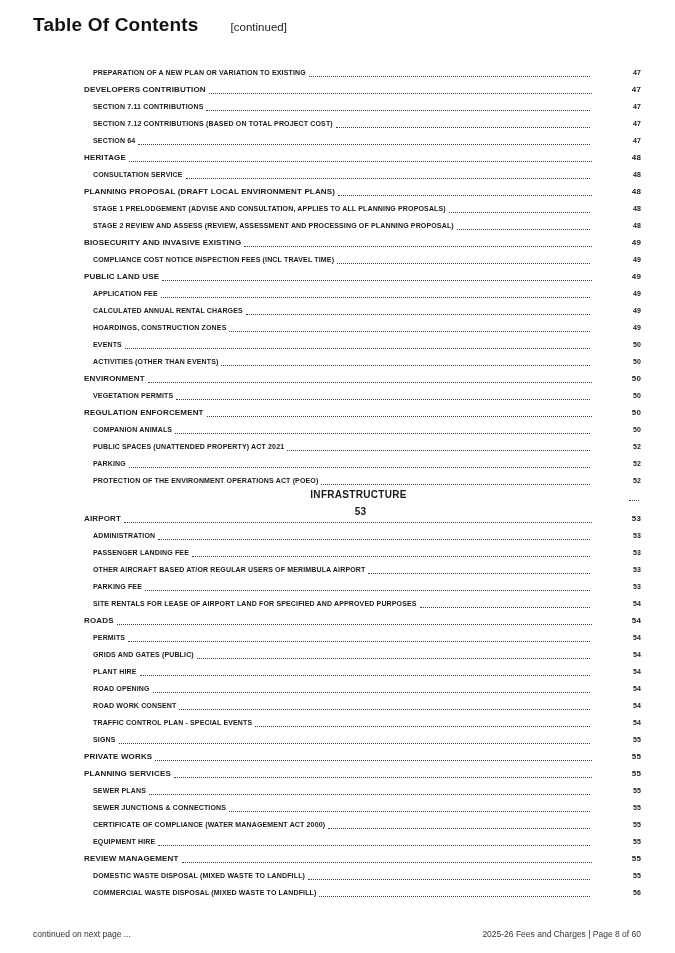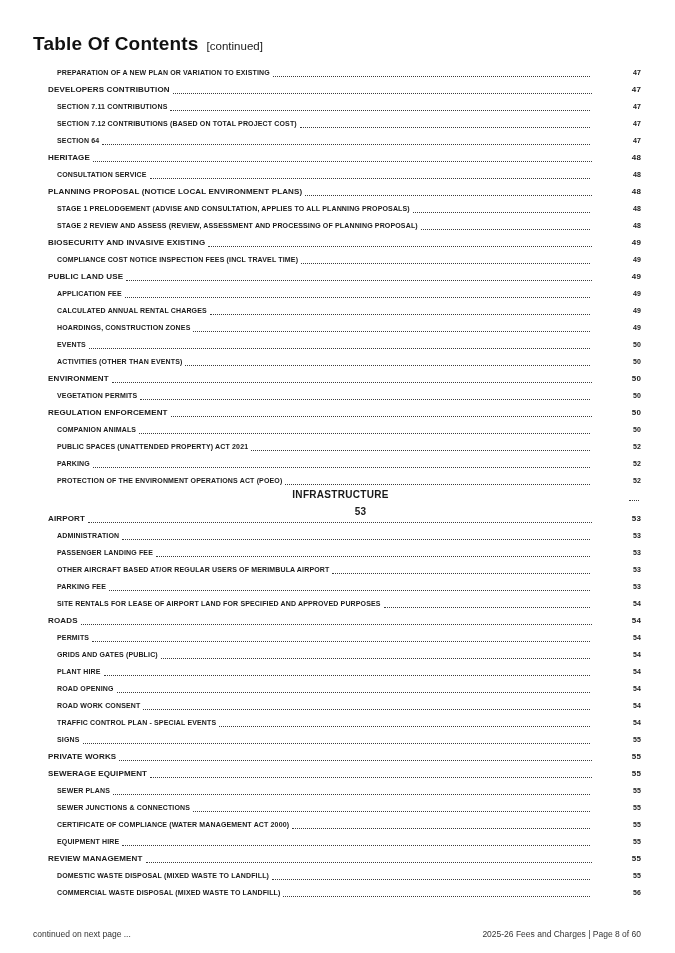--- a/index.html
+++ b/index.html
@@ -12,24 +12,25 @@
     width: 675px;
     height: 953px;
     background: #ffffff;
     font-family: "Liberation Sans", sans-serif;
     color: #1a1a1a;
     overflow: hidden;
   }
   .title-row {
     position: absolute;
     left: 33px;
-    top: 33px;
+    top: 14px;
     display: flex;
     align-items: baseline;
     white-space: nowrap;
+    gap: 24px;
   }
   .title {
     font-size: 19px;
     font-weight: bold;
     letter-spacing: 0.2px;
     color: #111;
   }
   .title-suffix {
     font-size: 11.5px;
     font-weight: normal;
@@ -44,21 +45,21 @@
   }
   .toc-row {
     display: flex;
     align-items: center;
     font-weight: bold;
     white-space: nowrap;
   }
   .toc-row.lvl2 { height: 17px; padding-left: 57px; font-size: 7px;  letter-spacing: 0.15px; }
   .toc-row.lvl1 { height: 17px; padding-left: 48px; font-size: 8px;  letter-spacing: 0.15px; }
   .toc-row.lvl0 { height: 21px; padding-left: 40px; font-size: 10px; letter-spacing: 0.3px; flex-direction: column; }
-  .toc-label { flex: 0 0 auto; }
+  .toc-label { flex: 0 0 auto; margin-left: 36px; }
   .dots {
     flex: 1 1 auto;
     border-bottom: 1px dotted #3c3c3c;
     align-self: flex-end;
     margin-left: 3px;
     margin-bottom: 4px;
     min-width: 10px;
   }
   .toc-row.lvl2 .dots { margin-right: 3px; }
   .toc-row.lvl1 .dots { margin-right: 0px; }
@@ -116,21 +117,21 @@
         <span class="toc-label">HERITAGE</span>
         <span class="dots"></span>
         <span class="toc-page">48</span>
       </div>
       <div class="toc-row lvl2">
         <span class="toc-label">CONSULTATION SERVICE</span>
         <span class="dots"></span>
         <span class="toc-page">48</span>
       </div>
       <div class="toc-row lvl1">
-        <span class="toc-label">PLANNING PROPOSAL (NOTICE LOCAL ENVIRONMENT PLANS)</span>
+        <span class="toc-label">PLANNING PROPOSAL (DRAFT LOCAL ENVIRONMENT PLANS)</span>
         <span class="dots"></span>
         <span class="toc-page">48</span>
       </div>
       <div class="toc-row lvl2">
         <span class="toc-label">STAGE 1 PRELODGEMENT (ADVISE AND CONSULTATION, APPLIES TO ALL PLANNING PROPOSALS)</span>
         <span class="dots"></span>
         <span class="toc-page">48</span>
       </div>
       <div class="toc-row lvl2">
         <span class="toc-label">STAGE 2 REVIEW AND ASSESS (REVIEW, ASSESSMENT AND PROCESSING OF PLANNING PROPOSAL)</span>
@@ -286,21 +287,21 @@
         <span class="toc-label">SIGNS</span>
         <span class="dots"></span>
         <span class="toc-page">55</span>
       </div>
       <div class="toc-row lvl1">
         <span class="toc-label">PRIVATE WORKS</span>
         <span class="dots"></span>
         <span class="toc-page">55</span>
       </div>
       <div class="toc-row lvl1">
-        <span class="toc-label">SEWERAGE EQUIPMENT</span>
+        <span class="toc-label">PLANNING SERVICES</span>
         <span class="dots"></span>
         <span class="toc-page">55</span>
       </div>
       <div class="toc-row lvl2">
         <span class="toc-label">SEWER PLANS</span>
         <span class="dots"></span>
         <span class="toc-page">55</span>
       </div>
       <div class="toc-row lvl2">
         <span class="toc-label">SEWER JUNCTIONS &amp; CONNECTIONS</span>

